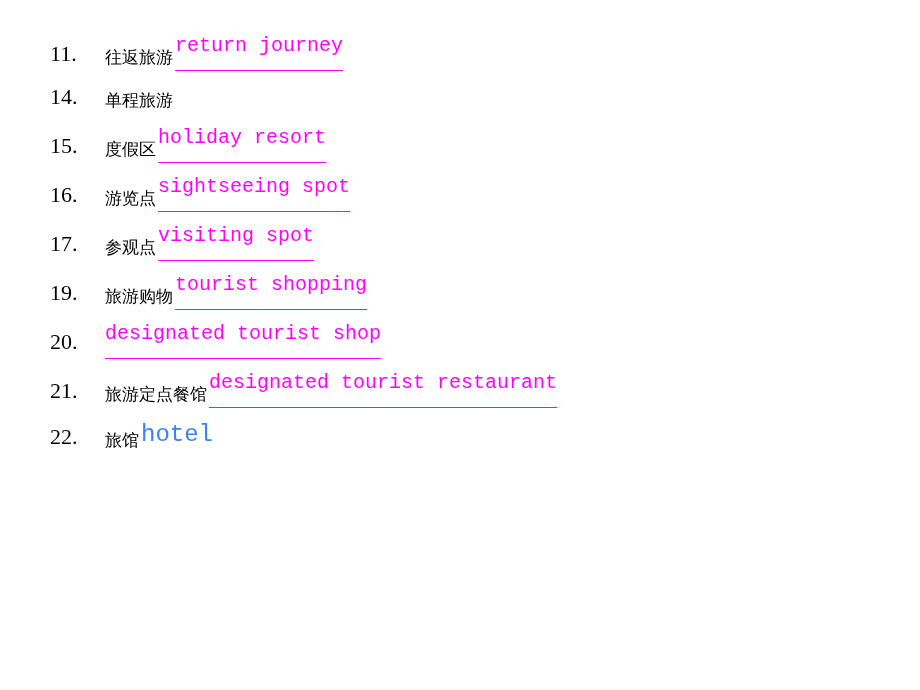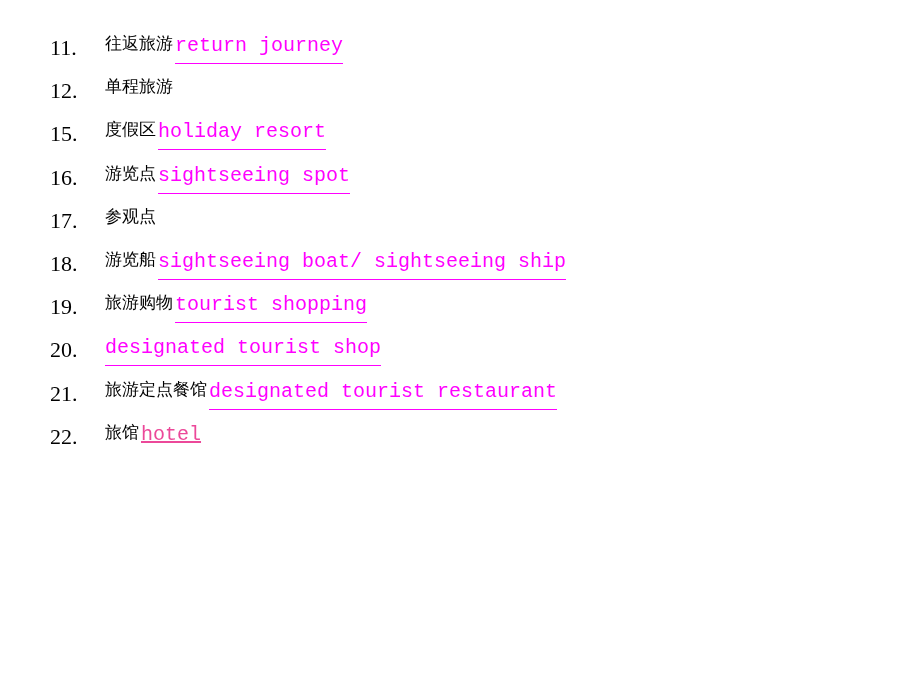--- a/index.html
+++ b/index.html
@@ -12,21 +12,21 @@
       width: 920px;
       height: 690px;
       font-family: 'SimSun', 'STSong', serif;
       overflow: hidden;
     }
     .content {
       padding: 30px 50px;
     }
     .item {
       display: flex;
-      align-items: flex-start;
+      align-items: flex-end;
       margin-bottom: 8px;
       font-size: 22px;
       color: #000000;
       line-height: 1.6;
     }
     .num {
       min-width: 55px;
       font-size: 22px;
       color: #000;
     }
@@ -34,63 +34,58 @@
       font-size: 17px;
       color: #000;
       margin-right: 2px;
       white-space: nowrap;
     }
     .english {
       font-family: 'Courier New', Courier, monospace;
       color: #ff00ff;
       font-size: 20px;
       border-bottom: 1.5px solid #ff00ff;
-      padding-bottom: 1px;
+      padding-bottom: 8px;
       white-space: nowrap;
     }
     .english-link {
       font-family: 'Courier New', Courier, monospace;
-      color: #ec4899;
-      font-size: 20px;
-      text-decoration: underline;
+      color: #3b82f6;
+      font-size: 24px;
       white-space: nowrap;
     }
   </style>
 </head>
 <body>
 
 <div class="content">
   <div id="list-container">
       <div class="item">
         <span class="num">11.</span>
         <span class="chinese">往返旅游</span>
         <span class="english">return journey</span>
       </div>
       <div class="item">
-        <span class="num">12.</span>
+        <span class="num">14.</span>
         <span class="chinese">单程旅游</span>
       </div>
       <div class="item">
         <span class="num">15.</span>
         <span class="chinese">度假区</span>
         <span class="english">holiday resort</span>
       </div>
       <div class="item">
         <span class="num">16.</span>
         <span class="chinese">游览点</span>
         <span class="english">sightseeing spot</span>
       </div>
       <div class="item">
         <span class="num">17.</span>
         <span class="chinese">参观点</span>
-      </div>
-      <div class="item">
-        <span class="num">18.</span>
-        <span class="chinese">游览船</span>
-        <span class="english">sightseeing boat/ sightseeing ship</span>
+        <span class="english">visiting spot</span>
       </div>
       <div class="item">
         <span class="num">19.</span>
         <span class="chinese">旅游购物</span>
         <span class="english">tourist shopping</span>
       </div>
       <div class="item">
         <span class="num">20.</span>
         <span class="english">designated tourist shop</span>
       </div>

